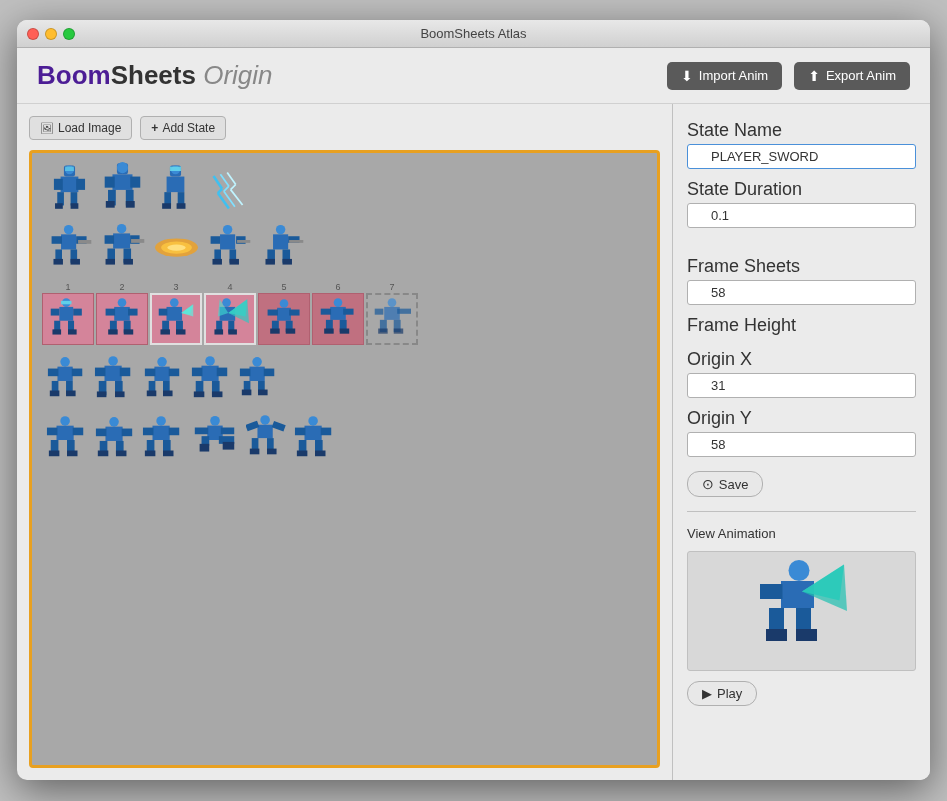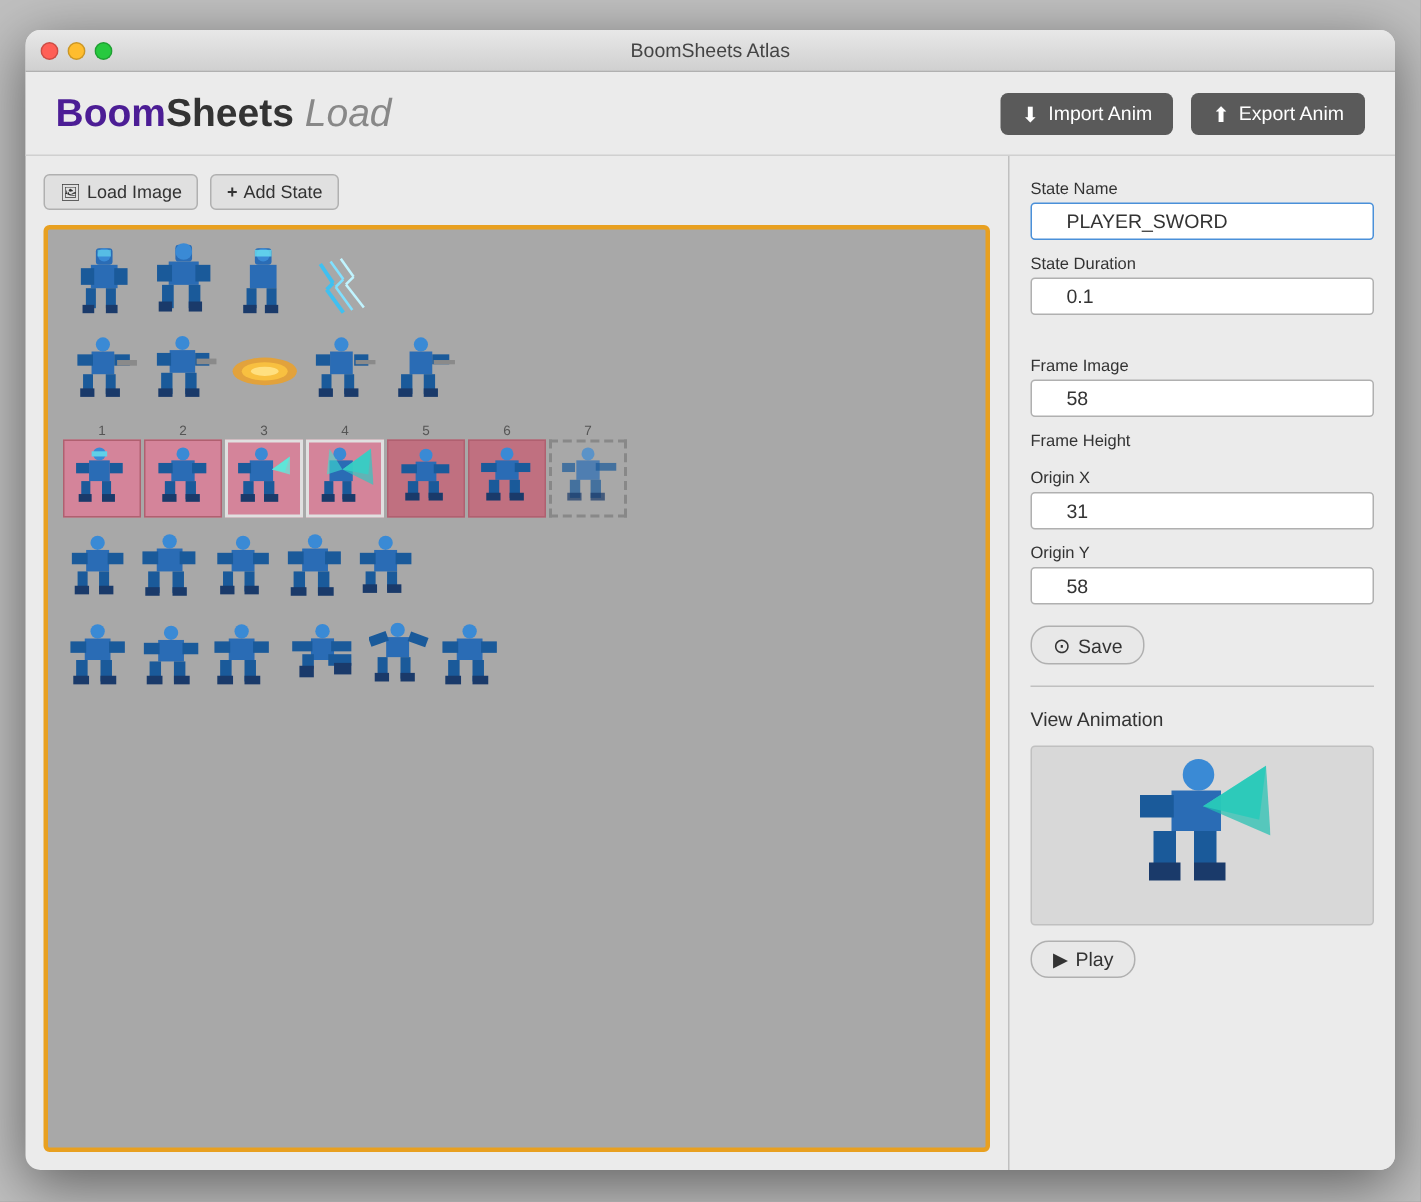--- a/index.html
+++ b/index.html
@@ -161,21 +161,21 @@
       background: #ebebeb;
       padding: 16px 14px;
       display: flex;
       flex-direction: column;
       gap: 10px;
       overflow-y: auto;
       flex-shrink: 0;
     }
 
     .field-label {
-      font-size: 11px;
+      font-size: 18px;
       color: #333;
       margin-bottom: 3px;
       font-weight: 500;
     }
 
     .field-input {
       width: 100%;
       padding: 4px 23px;
       border: 1px solid #b0b0b0;
       border-radius: 3px;
@@ -309,21 +309,21 @@
     <div class="titlebar-buttons">
       <div class="titlebar-btn btn-close"></div>
       <div class="titlebar-btn btn-minimize"></div>
       <div class="titlebar-btn btn-maximize"></div>
     </div>
     <span class="titlebar-title">BoomSheets Atlas</span>
   </div>
 
   <div class="app-header">
     <div class="app-logo">
-      <span class="logo-boom">Boom</span><span class="logo-sheets">Sheets</span>&nbsp;<span class="logo-atlas">Load</span>
+      <span class="logo-boom">Boom</span><span class="logo-sheets">Sheets</span>&nbsp;<span class="logo-atlas">Origin</span>
     </div>
     <div class="header-actions">
       <button class="header-btn">
         <span style="font-size:14px;">⬇</span>
         <span>Import Anim</span>
       </button>
       <button class="header-btn">
         <span style="font-size:14px;">⬆</span>
         <span>Export Anim</span>
       </button>
@@ -703,21 +703,21 @@
       </div>
 
       <div class="field-group">
         <label class="field-label">State Duration</label>
         <input type="text" class="field-input" value="0.1" style="">
       </div>
 
       <div style="height:8px;"></div>
 
       <div class="field-group">
-        <label class="field-label">Frame Image</label>
+        <label class="field-label">Frame Sheets</label>
         <input type="text" class="field-input" value="58" style="">
       </div>
 
       <div class="field-group">
         <label class="field-label">Frame Height</label>
       </div>
 
       <div class="field-group">
         <label class="field-label">Origin X</label>
         <input type="text" class="field-input" value="31" style="">

